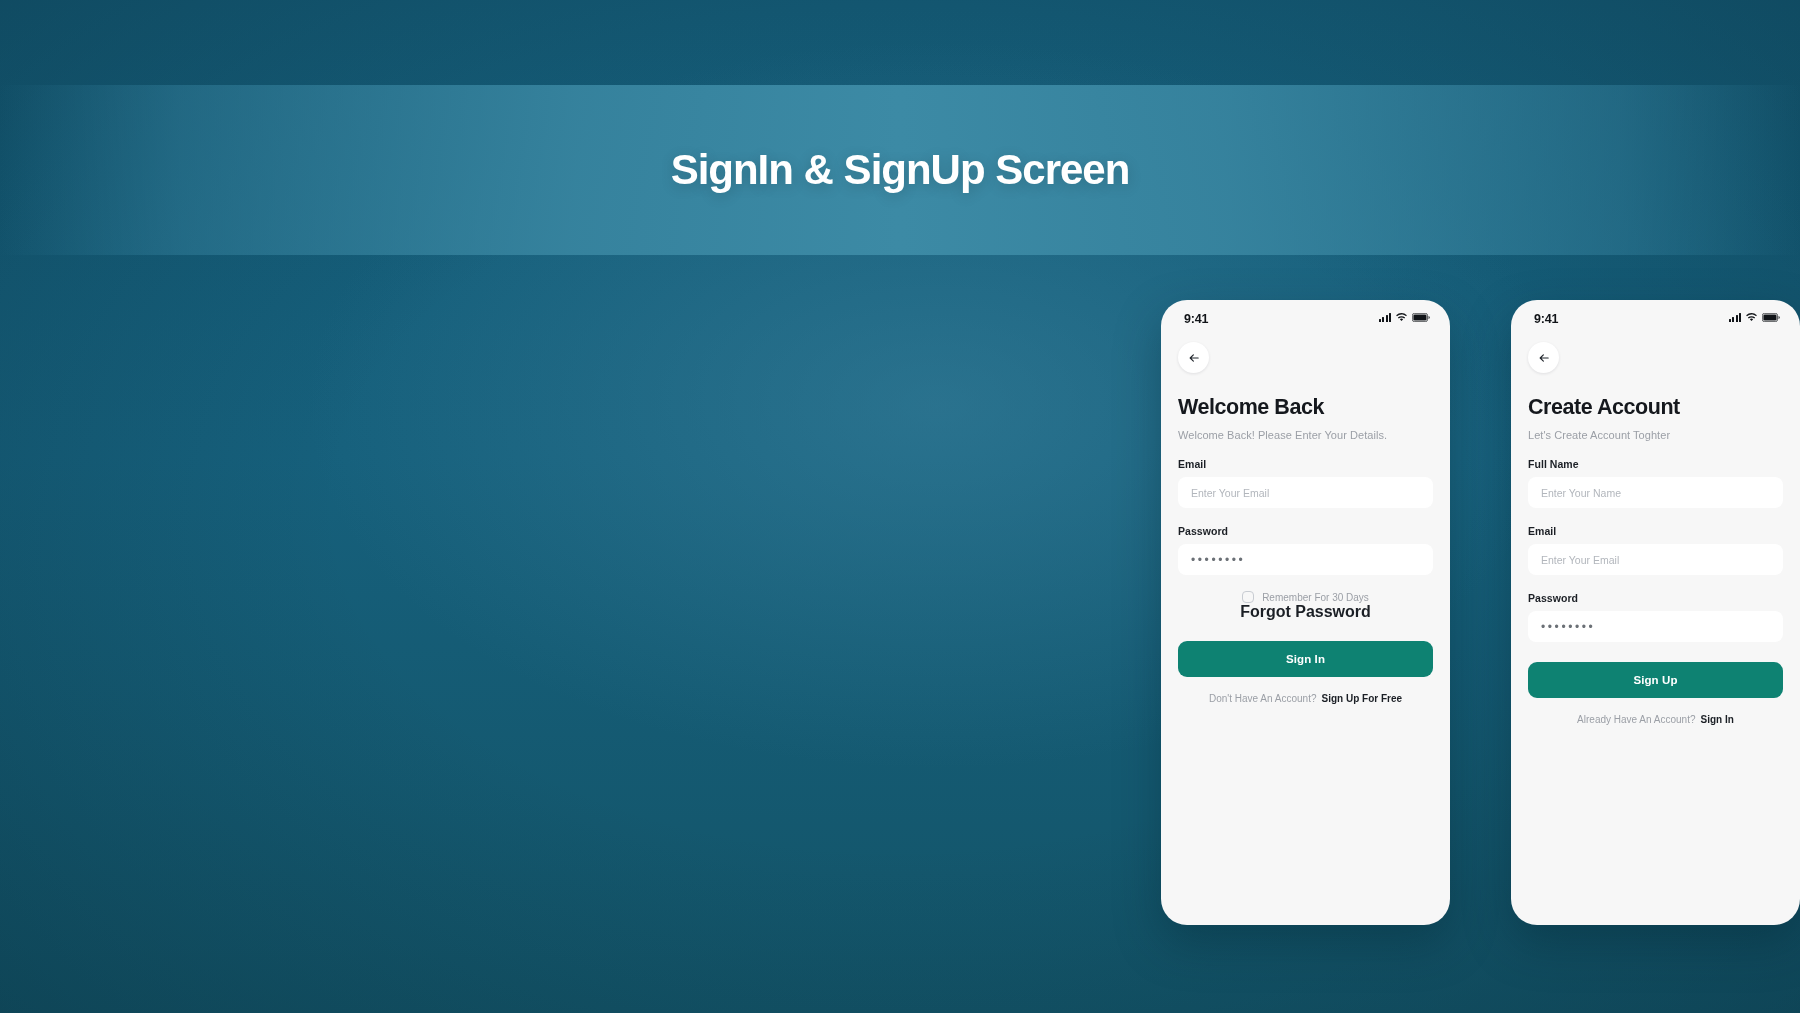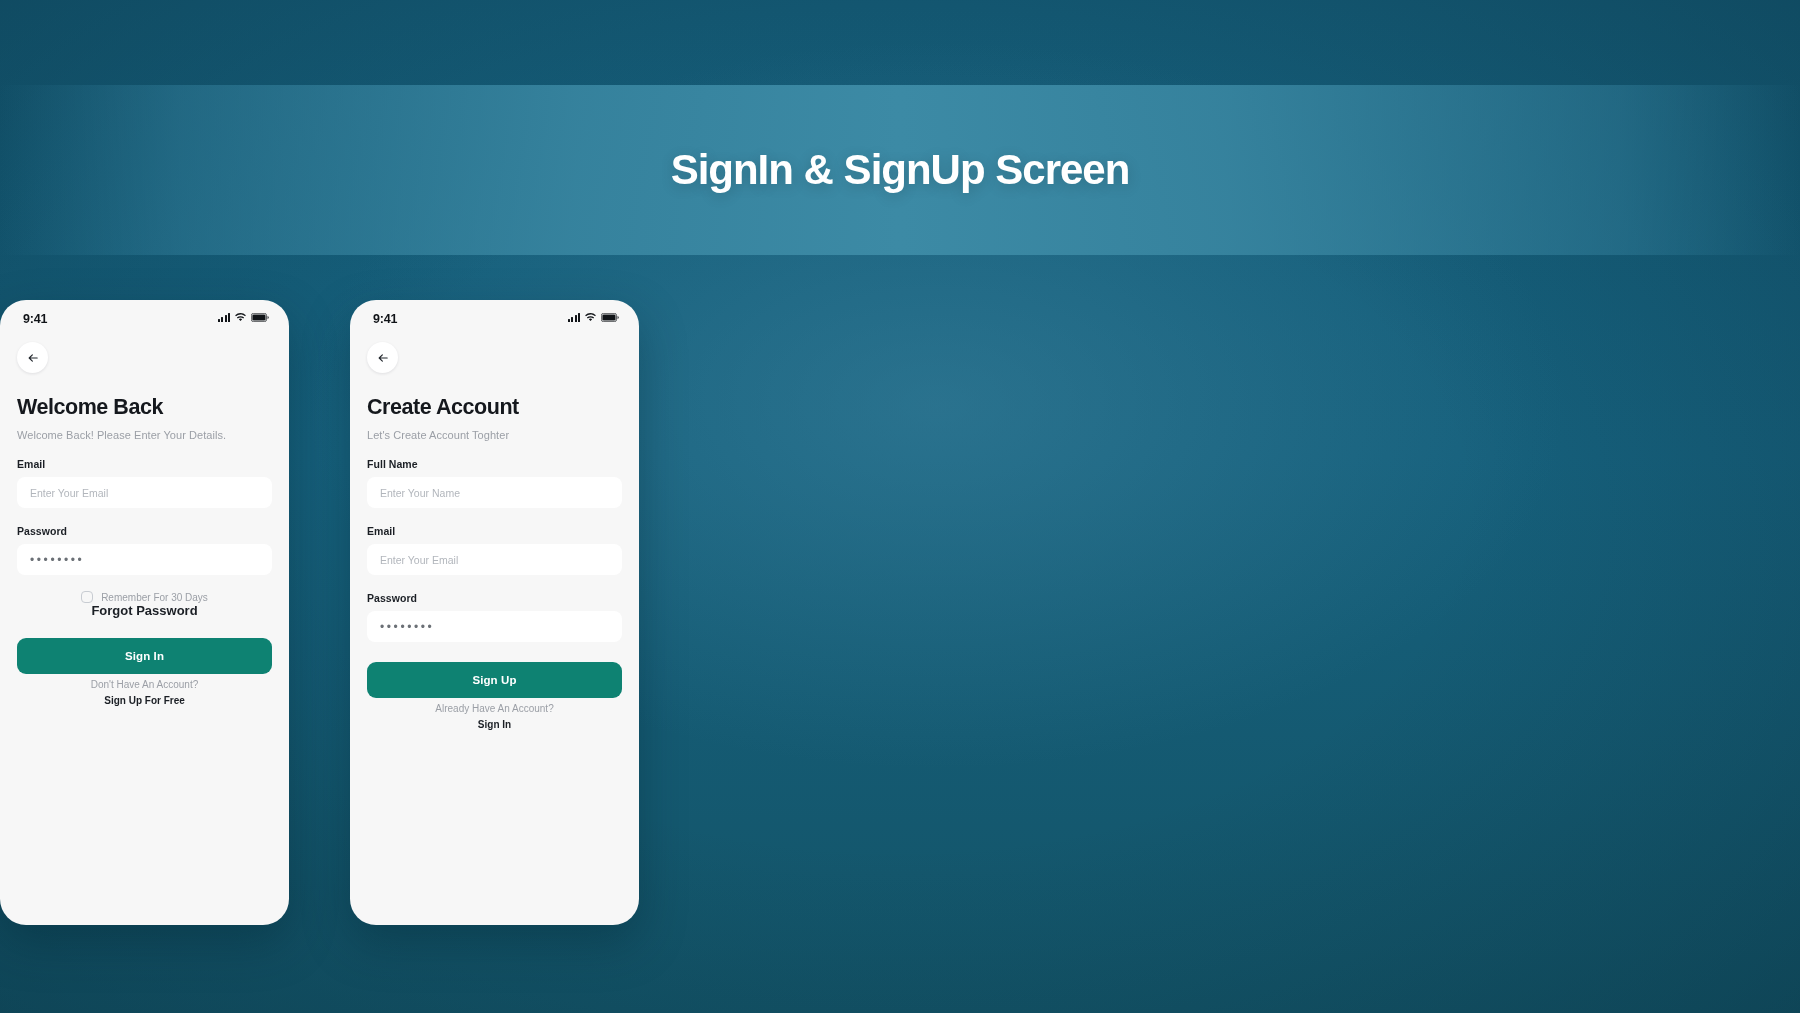--- a/index.html
+++ b/index.html
@@ -56,21 +56,21 @@
     white-space: nowrap;
   }
 
   
   .phones {
     position: absolute;
     top: 300px;
     left: 0;
     right: 0;
     display: flex;
-    justify-content: flex-start;
+    justify-content: flex-end;
     gap: 61px;
   }
 
   .phone {
     width: 289px;
     height: 625px;
     background: #f7f7f7;
     border-radius: 26px;
     box-shadow: 0 18px 46px rgba(4,34,47,0.34);
     overflow: hidden;
@@ -176,21 +176,21 @@
     border: 1.3px solid #c8ccd2;
     border-radius: 4px;
     background: transparent;
     flex: none;
   }
   .remember-label {
     font-size: 10px;
     color: #9b9fa6;
   }
   .forgot {
-    font-size: 13px;
+    font-size: 16px;
     font-weight: bold;
     color: #1b1f25;
     cursor: pointer;
   }
 
   
   .btn-primary {
     height: 36px;
     background: #0e8272;
     border-radius: 9px;
@@ -222,22 +222,21 @@
     color: #1b1f25;
     letter-spacing: 0.1px;
   }
 
   
   .footer-row {
     display: flex;
     align-items: center;
     justify-content: center;
     gap: 5px;
-    margin-top: 5px;
-    flex-direction: column;
+    margin-top: 16px;
   }
   .footer-text {
     font-size: 10px;
     color: #9b9fa6;
   }
   .footer-link {
     font-size: 10px;
     font-weight: bold;
     color: #1b1f25;
     cursor: pointer;

